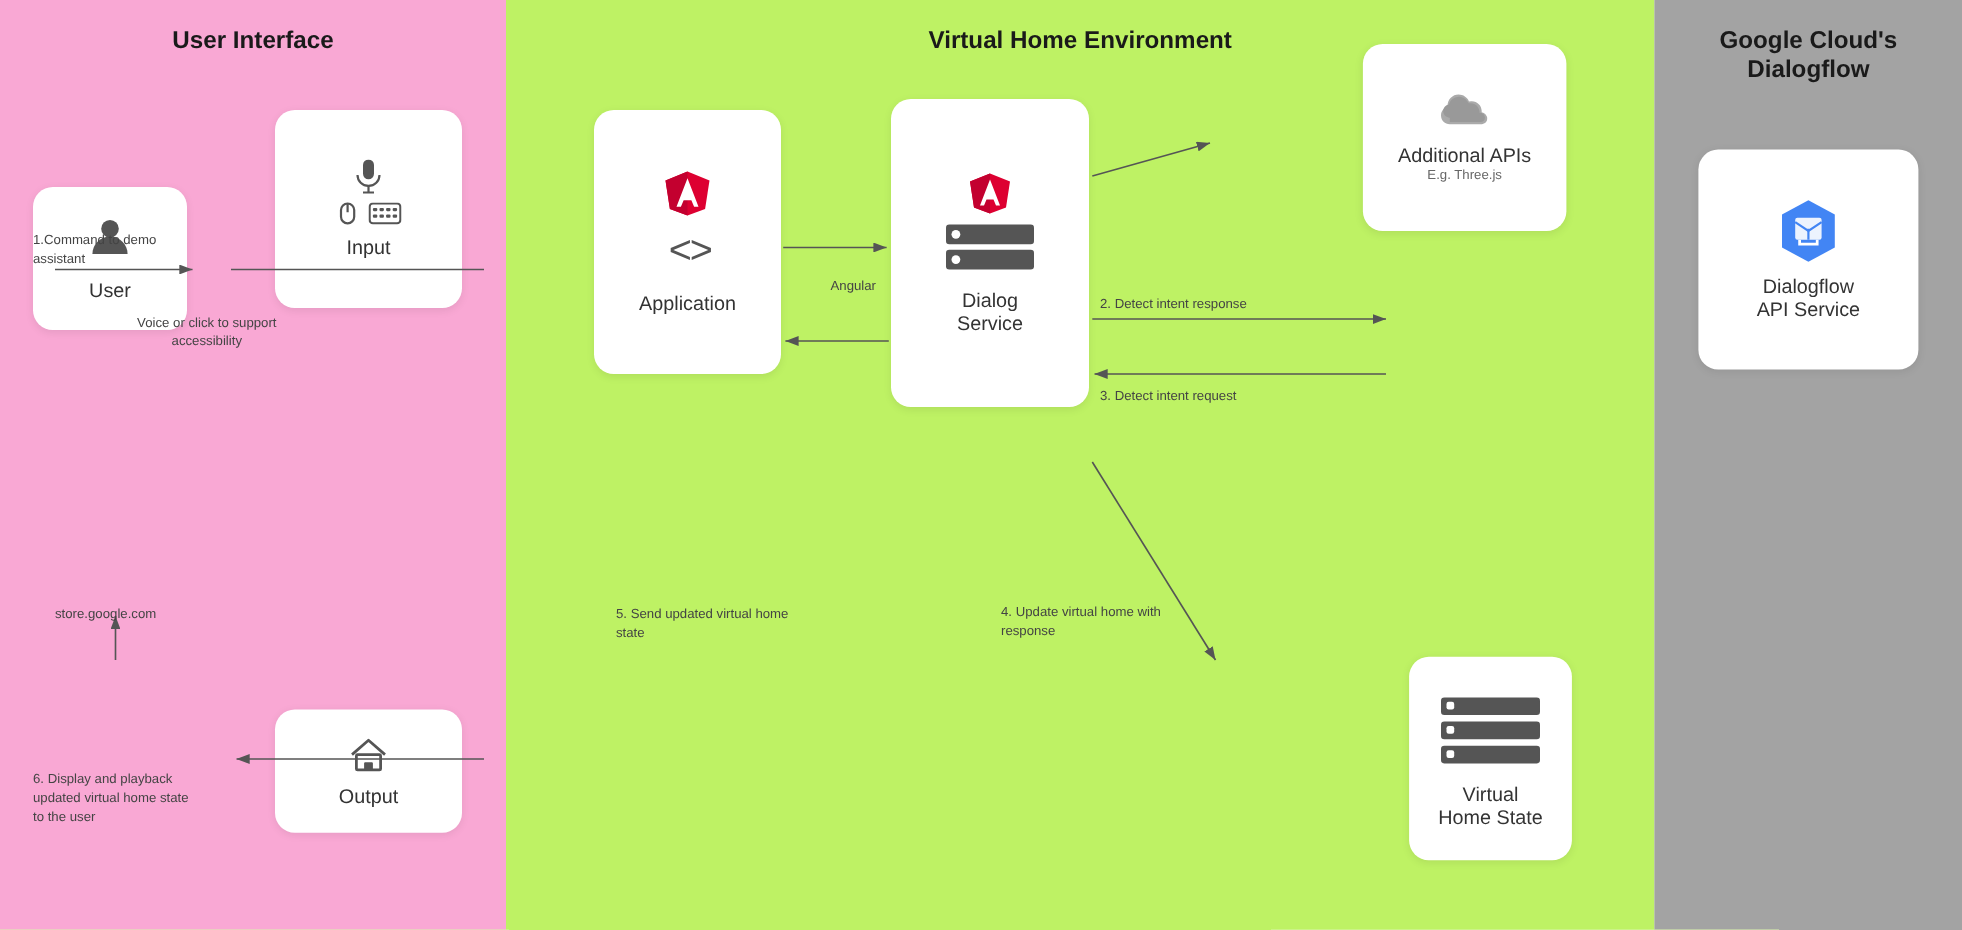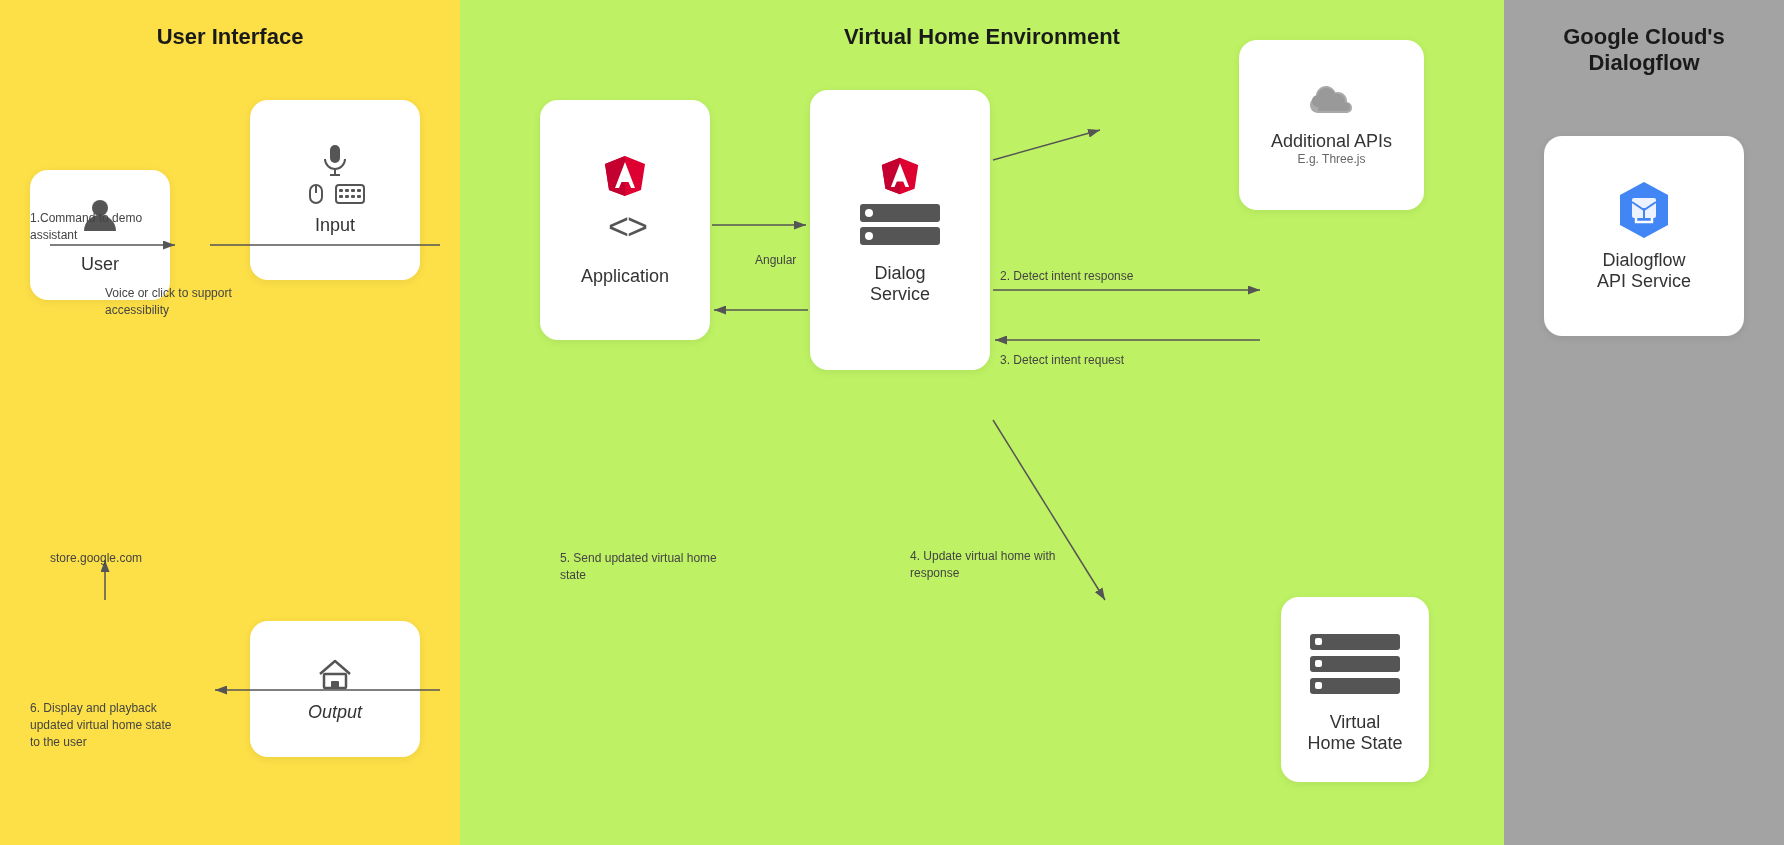--- a/index.html
+++ b/index.html
@@ -21,21 +21,21 @@
     .section-title {
       font-size: 22px;
       font-weight: 700;
       text-align: center;
       margin-bottom: 20px;
       color: #1a1a1a;
     }
 
     
     .user-interface-section {
-      background: #fde047;
+      background: #f9a8d4;
       width: 460px;
       flex-shrink: 0;
     }
 
     .virtual-home-section {
       background: #bef264;
       flex: 1;
     }
 
     .dialogflow-section {
@@ -272,21 +272,21 @@
             <rect x="4" y="11" width="4" height="3" rx="1" fill="#555"></rect>
             <rect x="10" y="11" width="4" height="3" rx="1" fill="#555"></rect>
             <rect x="16" y="11" width="4" height="3" rx="1" fill="#555"></rect>
             <rect x="22" y="11" width="4" height="3" rx="1" fill="#555"></rect>
           </svg>
         </div>
       </div>
       <div class="card-label">Input</div>
     </div>
 
-    <div class="card output-card" style="position:absolute; right:20px; bottom:50px; width:170px; height:136px;font-style:italic;">
+    <div class="card output-card" style="position:absolute; right:20px; bottom:50px; width:170px; height:112px;">
 
       <svg width="36" height="36" viewBox="0 0 36 36" fill="none">
         <path d="M3 18L18 5l15 13" stroke="#555" stroke-width="2.5" fill="none" stroke-linejoin="round"></path>
         <rect x="7" y="18" width="22" height="14" rx="1" stroke="#555" stroke-width="2.5" fill="none"></rect>
         <rect x="14" y="25" width="8" height="7" rx="1" fill="#555"></rect>
       </svg>
       <div class="card-label">Output</div>
     </div>
 
     <svg class="arrows-svg">
@@ -303,21 +303,21 @@
       <line x1="30" y1="175" x2="155" y2="175" stroke="#555" stroke-width="1.5" marker-end="url(#arrowhead-dark)"></line>
 
       <line x1="190" y1="175" x2="440" y2="175" stroke="#555" stroke-width="1.5" marker-end="url(#arrowhead-dark2)"></line>
 
       <line x1="440" y1="620" x2="195" y2="620" stroke="#555" stroke-width="1.5" marker-end="url(#arrowhead-dark)"></line>
 
       <line x1="85" y1="530" x2="85" y2="490" stroke="#555" stroke-width="1.5" marker-end="url(#arrowhead-dark)"></line>
     </svg>
 
     <div class="annotation" style="left:10px; top:140px; width:130px;">1.Command to demo assistant</div>
-    <div class="annotation" style="right:195px; top:215px; width:140px; ">Voice or click to support accessibility</div>
+    <div class="annotation" style="right:182px; top:215px; width:140px; text-align:center;">Voice or click to support accessibility</div>
     <div class="annotation" style="left:30px; top:480px;">store.google.com</div>
     <div class="annotation" style="left:10px; top:630px; width:150px;">6. Display and playback updated virtual home state to the user</div>
   </div>
 </div>
 
 <div class="section virtual-home-section" style="position:relative;">
   <div class="section-title">Virtual Home Environment</div>
 
   <div class="card app-card" style="position:absolute; left:80px; top:100px; width:170px; height:240px;">
 

